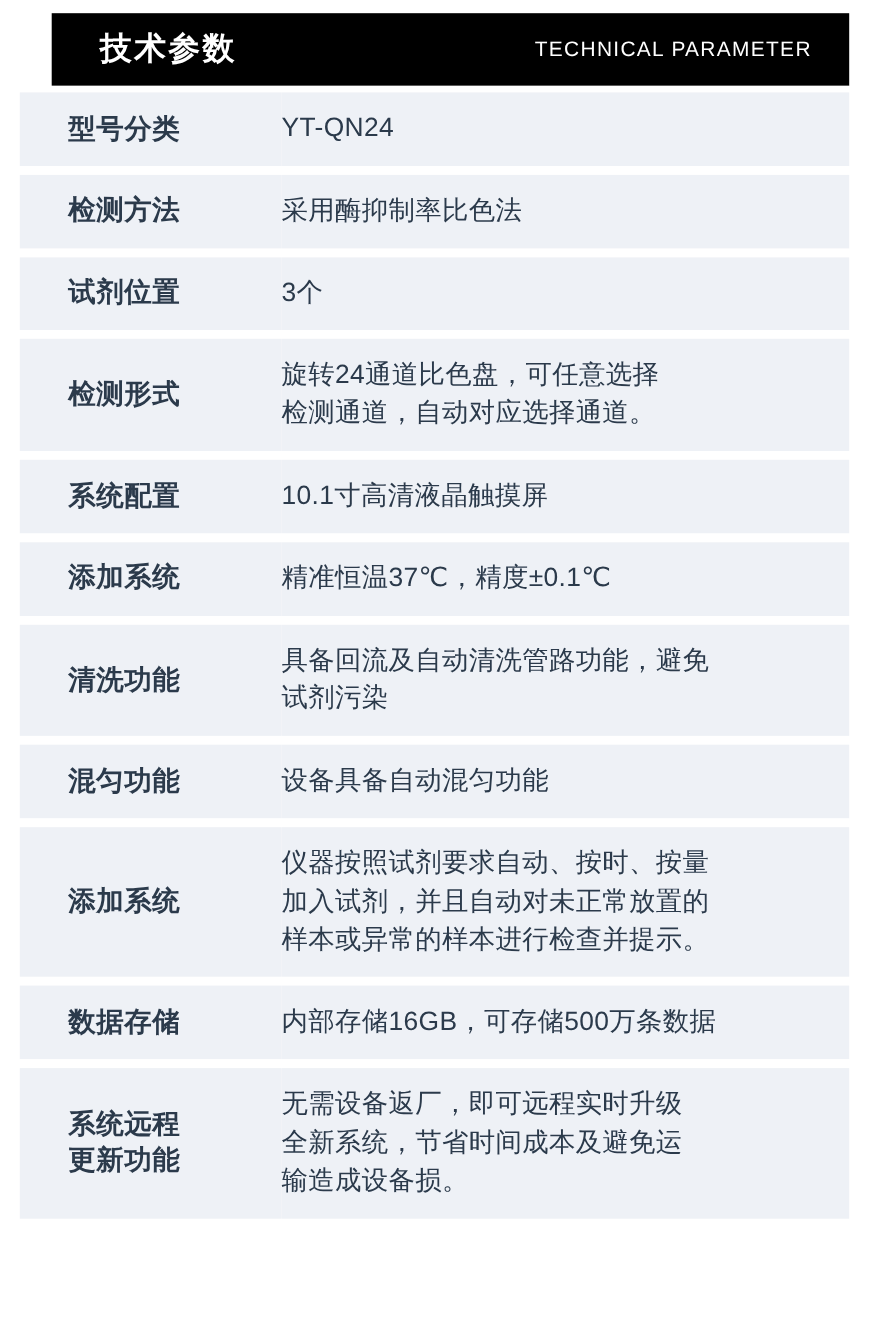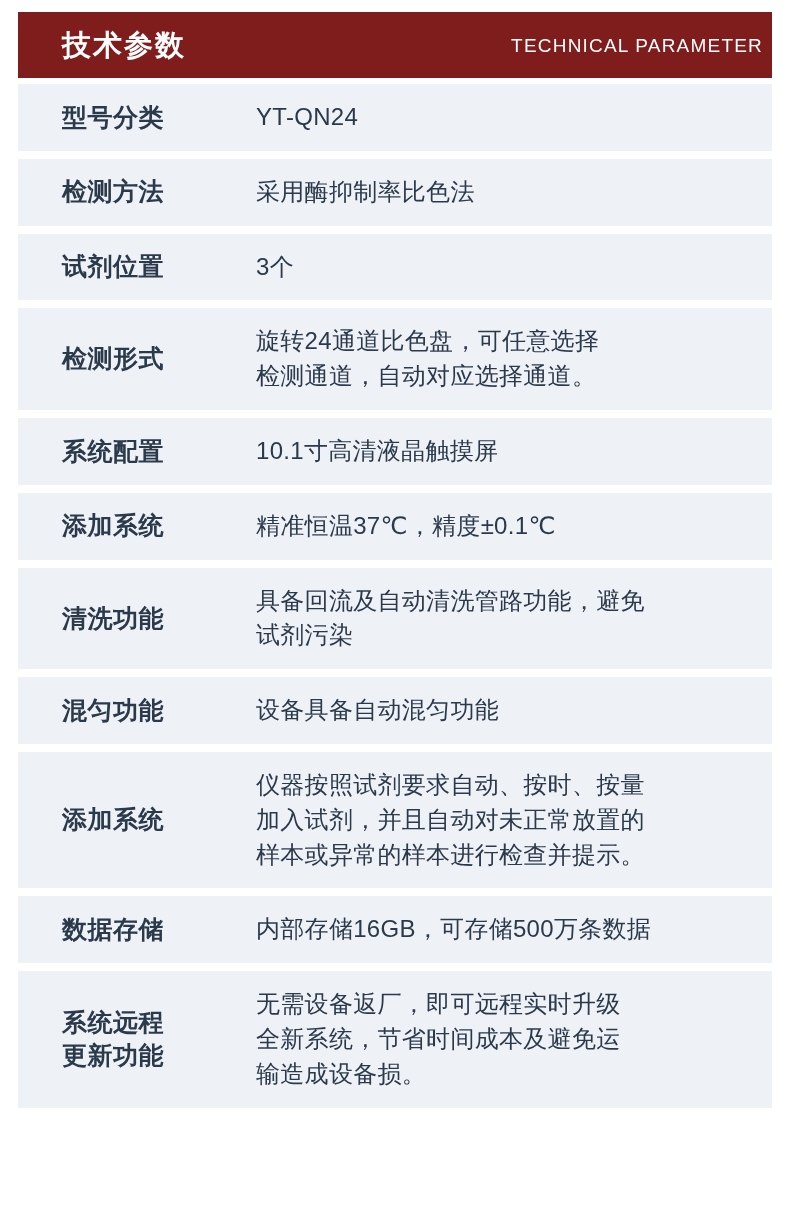--- a/index.html
+++ b/index.html
@@ -18,26 +18,27 @@
     height: 1220px;
     position: relative;
     overflow: hidden;
     background: #ffffff;
     box-sizing: border-box;
     padding: 12px 18px 0 18px;
   }
   
   .header {
     height: 66px;
-    background: #7f1d1d;
+    background: #000000;
     display: flex;
     align-items: center;
     justify-content: space-between;
-    padding: 0 9px 0 44px;
-    box-sizing: border-box;
+    padding: 0 34px 0 44px;
+    box-sizing: border-box;
+    margin-left: 29px;
   }
   .header-title-cn {
     color: #ffffff;
     font-size: 29px;
     font-weight: bold;
     letter-spacing: 2px;
     line-height: 1;
   }
   .header-title-en {
     color: #ffffff;

